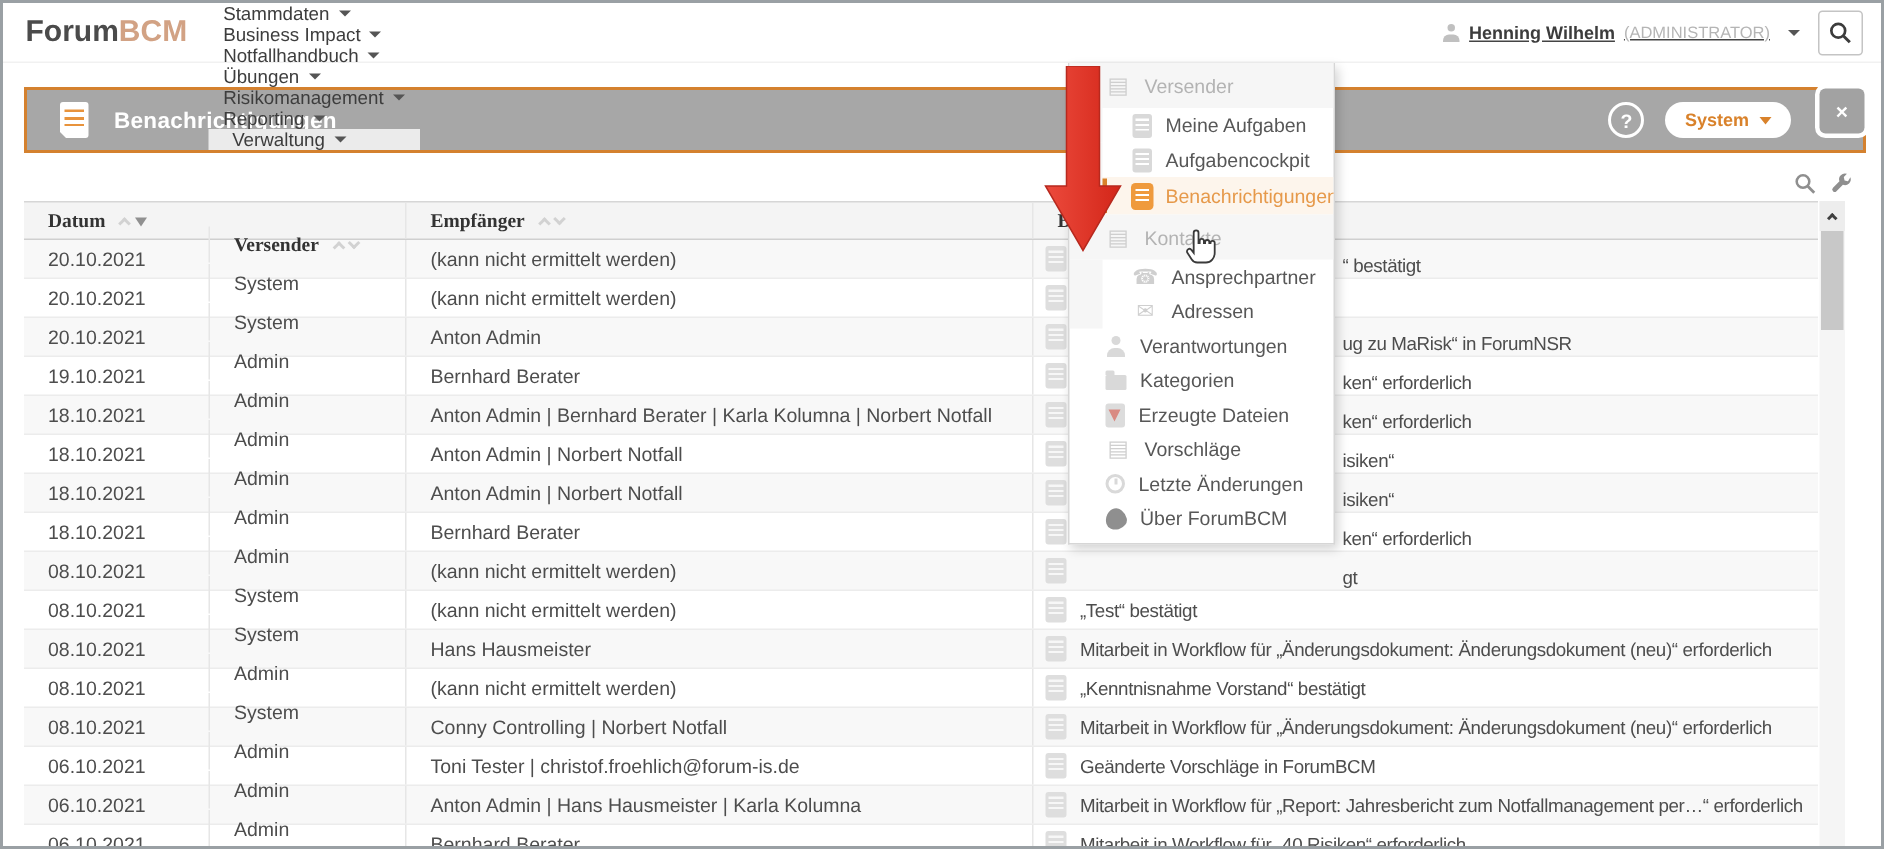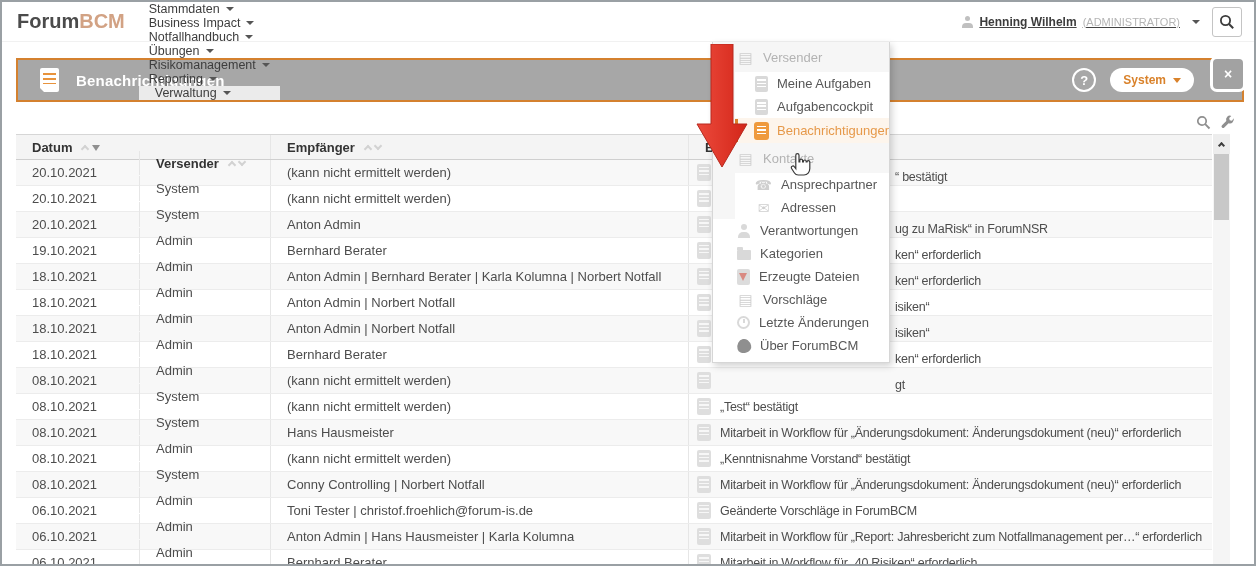--- a/index.html
+++ b/index.html
@@ -37,21 +37,21 @@
   .panel-title { color:#fff; font-weight:bold; font-size:15px; margin-left:17px; letter-spacing:.2px; }
   .help-btn { margin-left:auto; width:24px; height:24px; border:2px solid #fff; border-radius:50%; color:#fff; font-weight:bold; font-size:13px; display:flex; align-items:center; justify-content:center; cursor:pointer; }
   .extras-btn { margin:0 48px 0 14px; background:#fff; color:#d9822b; font-weight:bold; font-size:12px; padding:5px 13px; border-radius:13px; display:flex; align-items:center; gap:7px; cursor:pointer; }
   .extras-caret { width:0; height:0; border-left:4px solid transparent; border-right:4px solid transparent; border-top:5px solid #d9822b; }
   .close-btn { position:absolute; left:1211px; top:57px; width:30px; height:30px; background:#a2a2a2; border-radius:4px; box-shadow:0 0 0 3px #fff; color:#fff; font-weight:bold; font-size:14px; display:flex; align-items:center; justify-content:center; cursor:pointer; z-index:15; }
   
   .table-tools { position:absolute; top:113px; left:1194px; display:flex; gap:9px; z-index:3; }
   .table-tools svg { display:block; }
   
   .table { position:absolute; left:14px; top:132px; width:1196px; z-index:1; }
-  .thead { display:flex; height:26px; background:#f4f4f4; border-top:1px solid #d6d6d6; border-bottom:1px solid #cfcfcf; align-items:center; }
+  .thead { display:flex; height:26px; background:#f4f4f4; border-top:1px solid #d6d6d6; border-bottom:1px solid #cfcfcf; align-items:center;font-family:Liberation Serif, serif; }
   .hcell { height:100%; display:flex; align-items:center; padding-left:16px; font-weight:bold; font-size:13px; color:#333; }
   .c0 { width:123px; flex:none; } .c1 { width:131px; flex:none;margin-top:32px; } .c2 { width:418px; flex:none; } .c3 { flex:1; min-width:0; }
   .hcell.c1,.hcell.c2,.hcell.c3,.cell.c1,.cell.c2,.cell.c3 { border-left:1px solid #e6e6e6; }
   .sorts { display:inline-flex; align-items:center; gap:4px; margin-left:10px; }
   .sc { display:inline-block; width:6px; height:6px; border-left:2px solid #d2d2d2; border-top:2px solid #d2d2d2; }
   .sc-up { transform:rotate(45deg); margin-top:3px; }
   .sc-down { transform:rotate(225deg); margin-bottom:3px; }
   .st-down { width:0; height:0; border-left:4px solid transparent; border-right:4px solid transparent; border-top:6px solid #909090; margin-top:1px; }
   .trow { display:flex; height:26px; align-items:center; font-size:13px; color:#4d4d4d; border-bottom:1px solid #ececec; background:#fff; cursor:pointer; }
   .trow:nth-child(odd) { background:#f8f8f8; }

